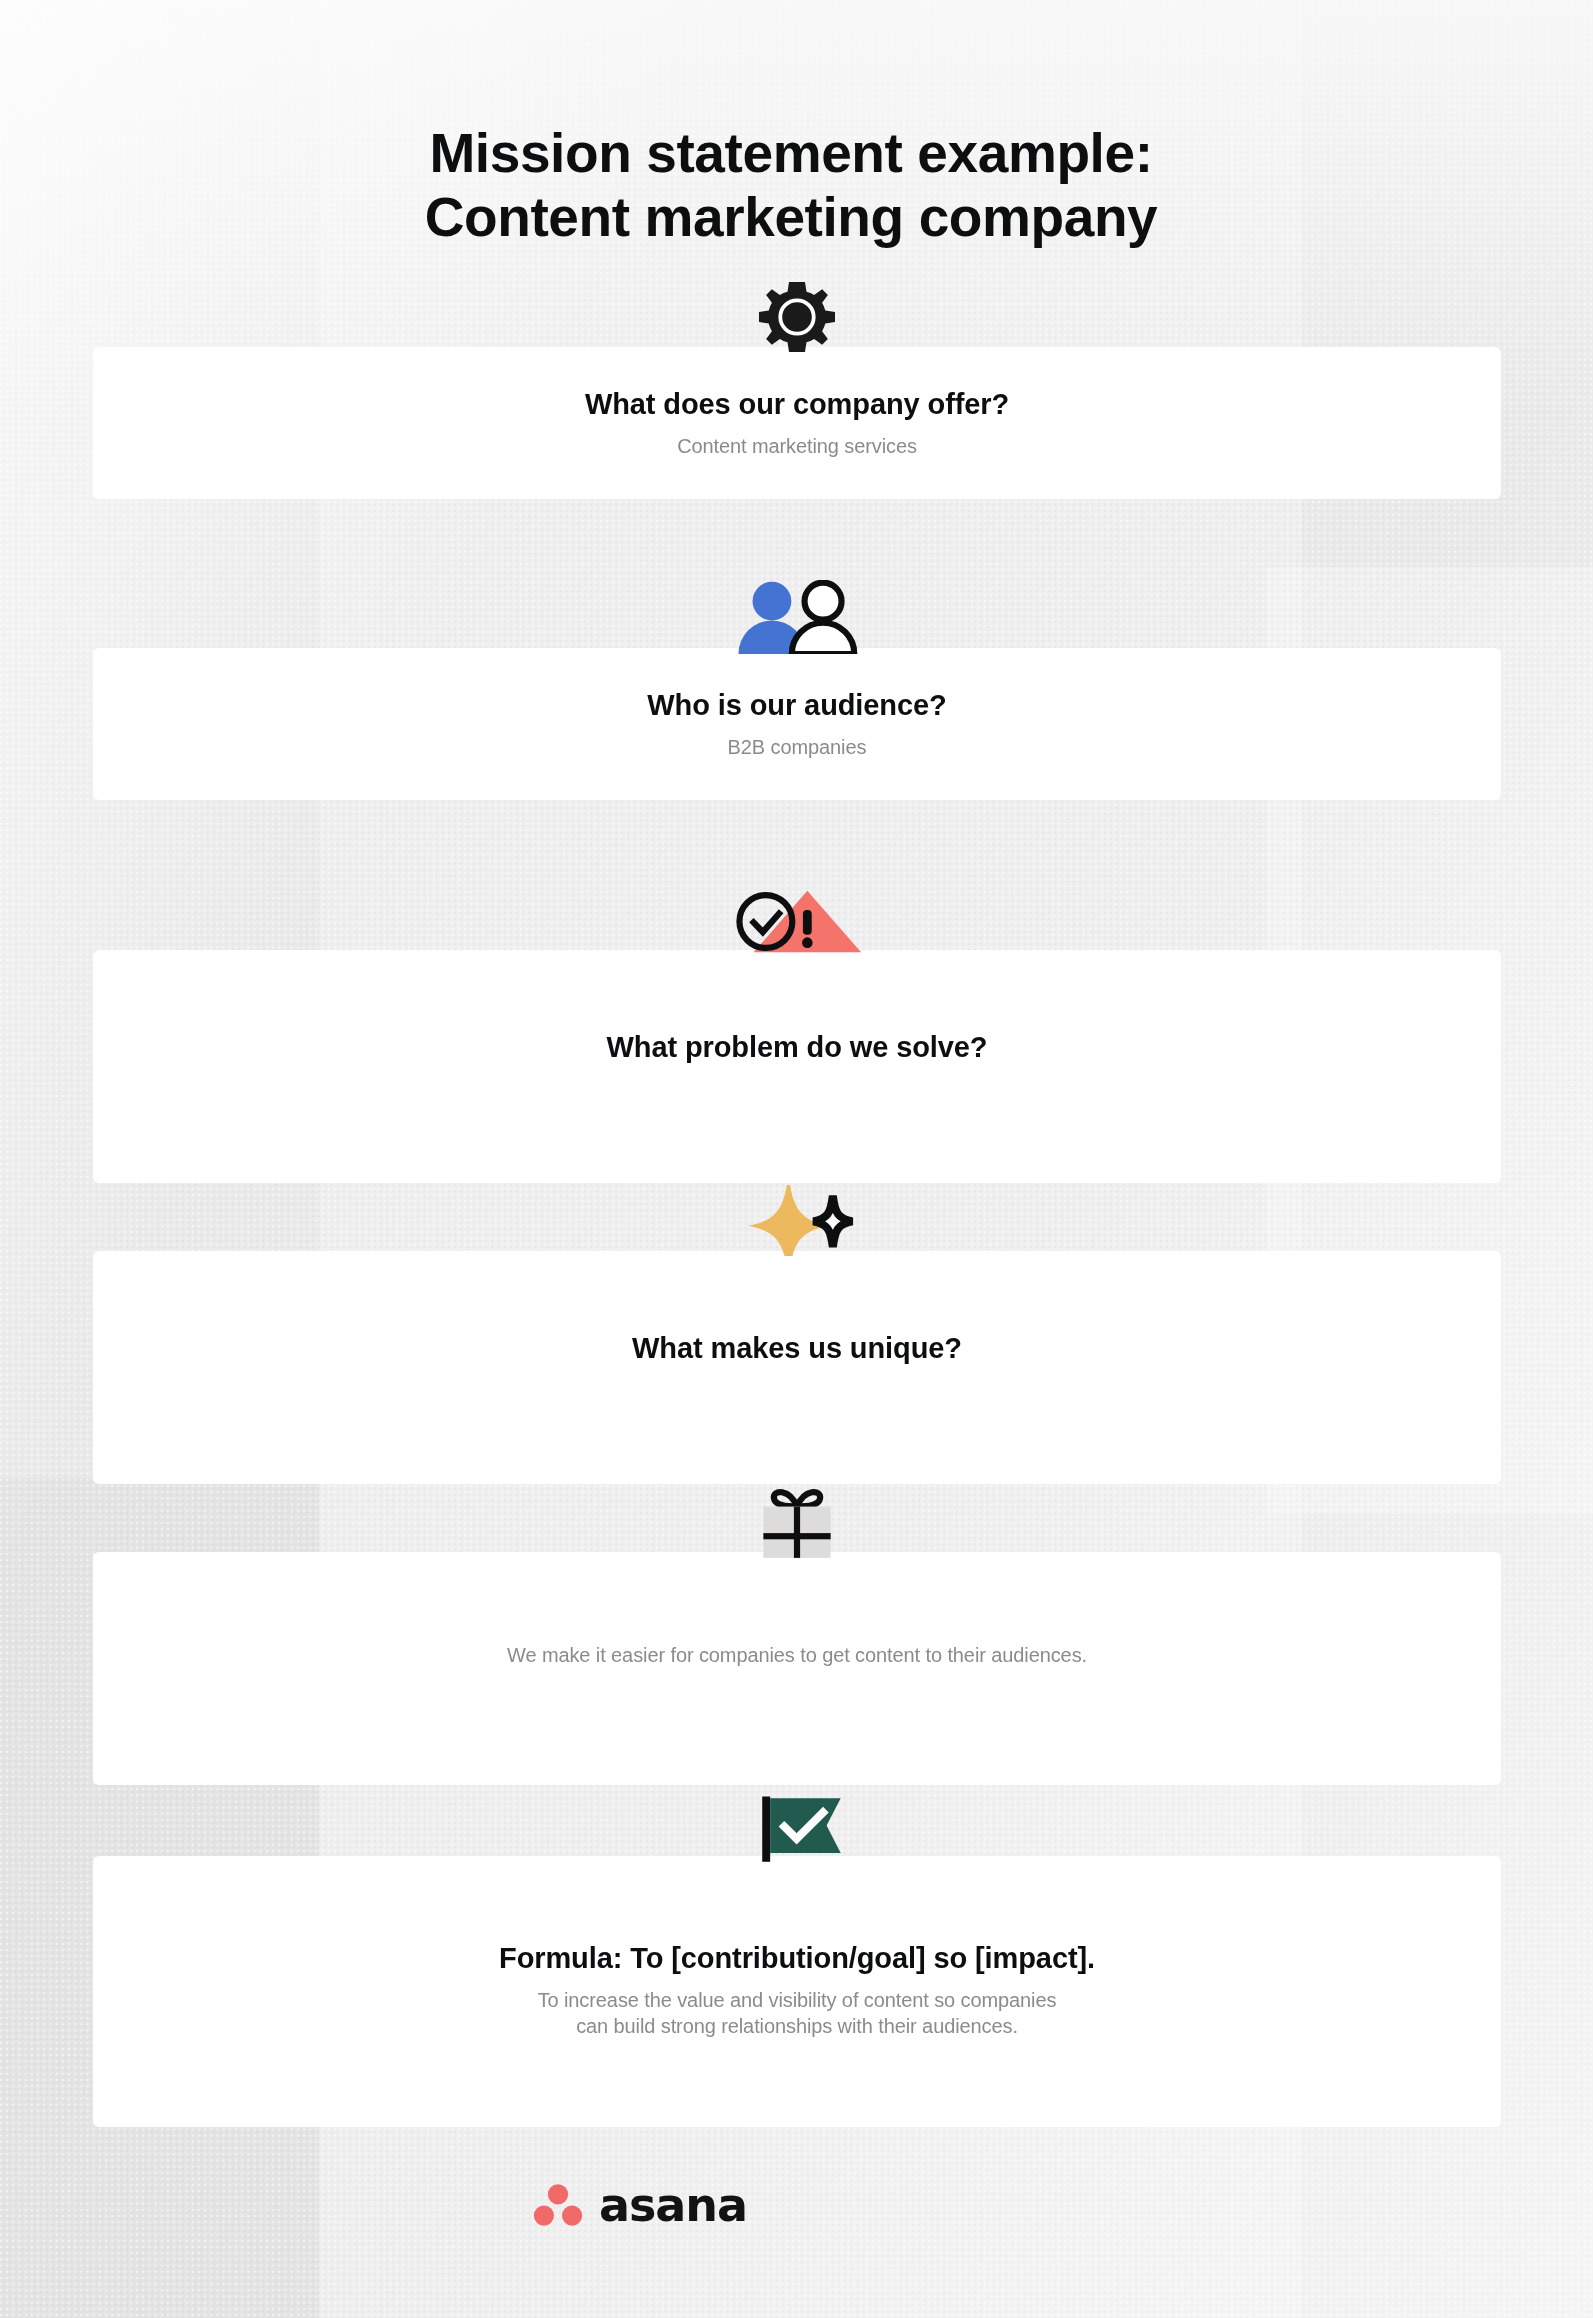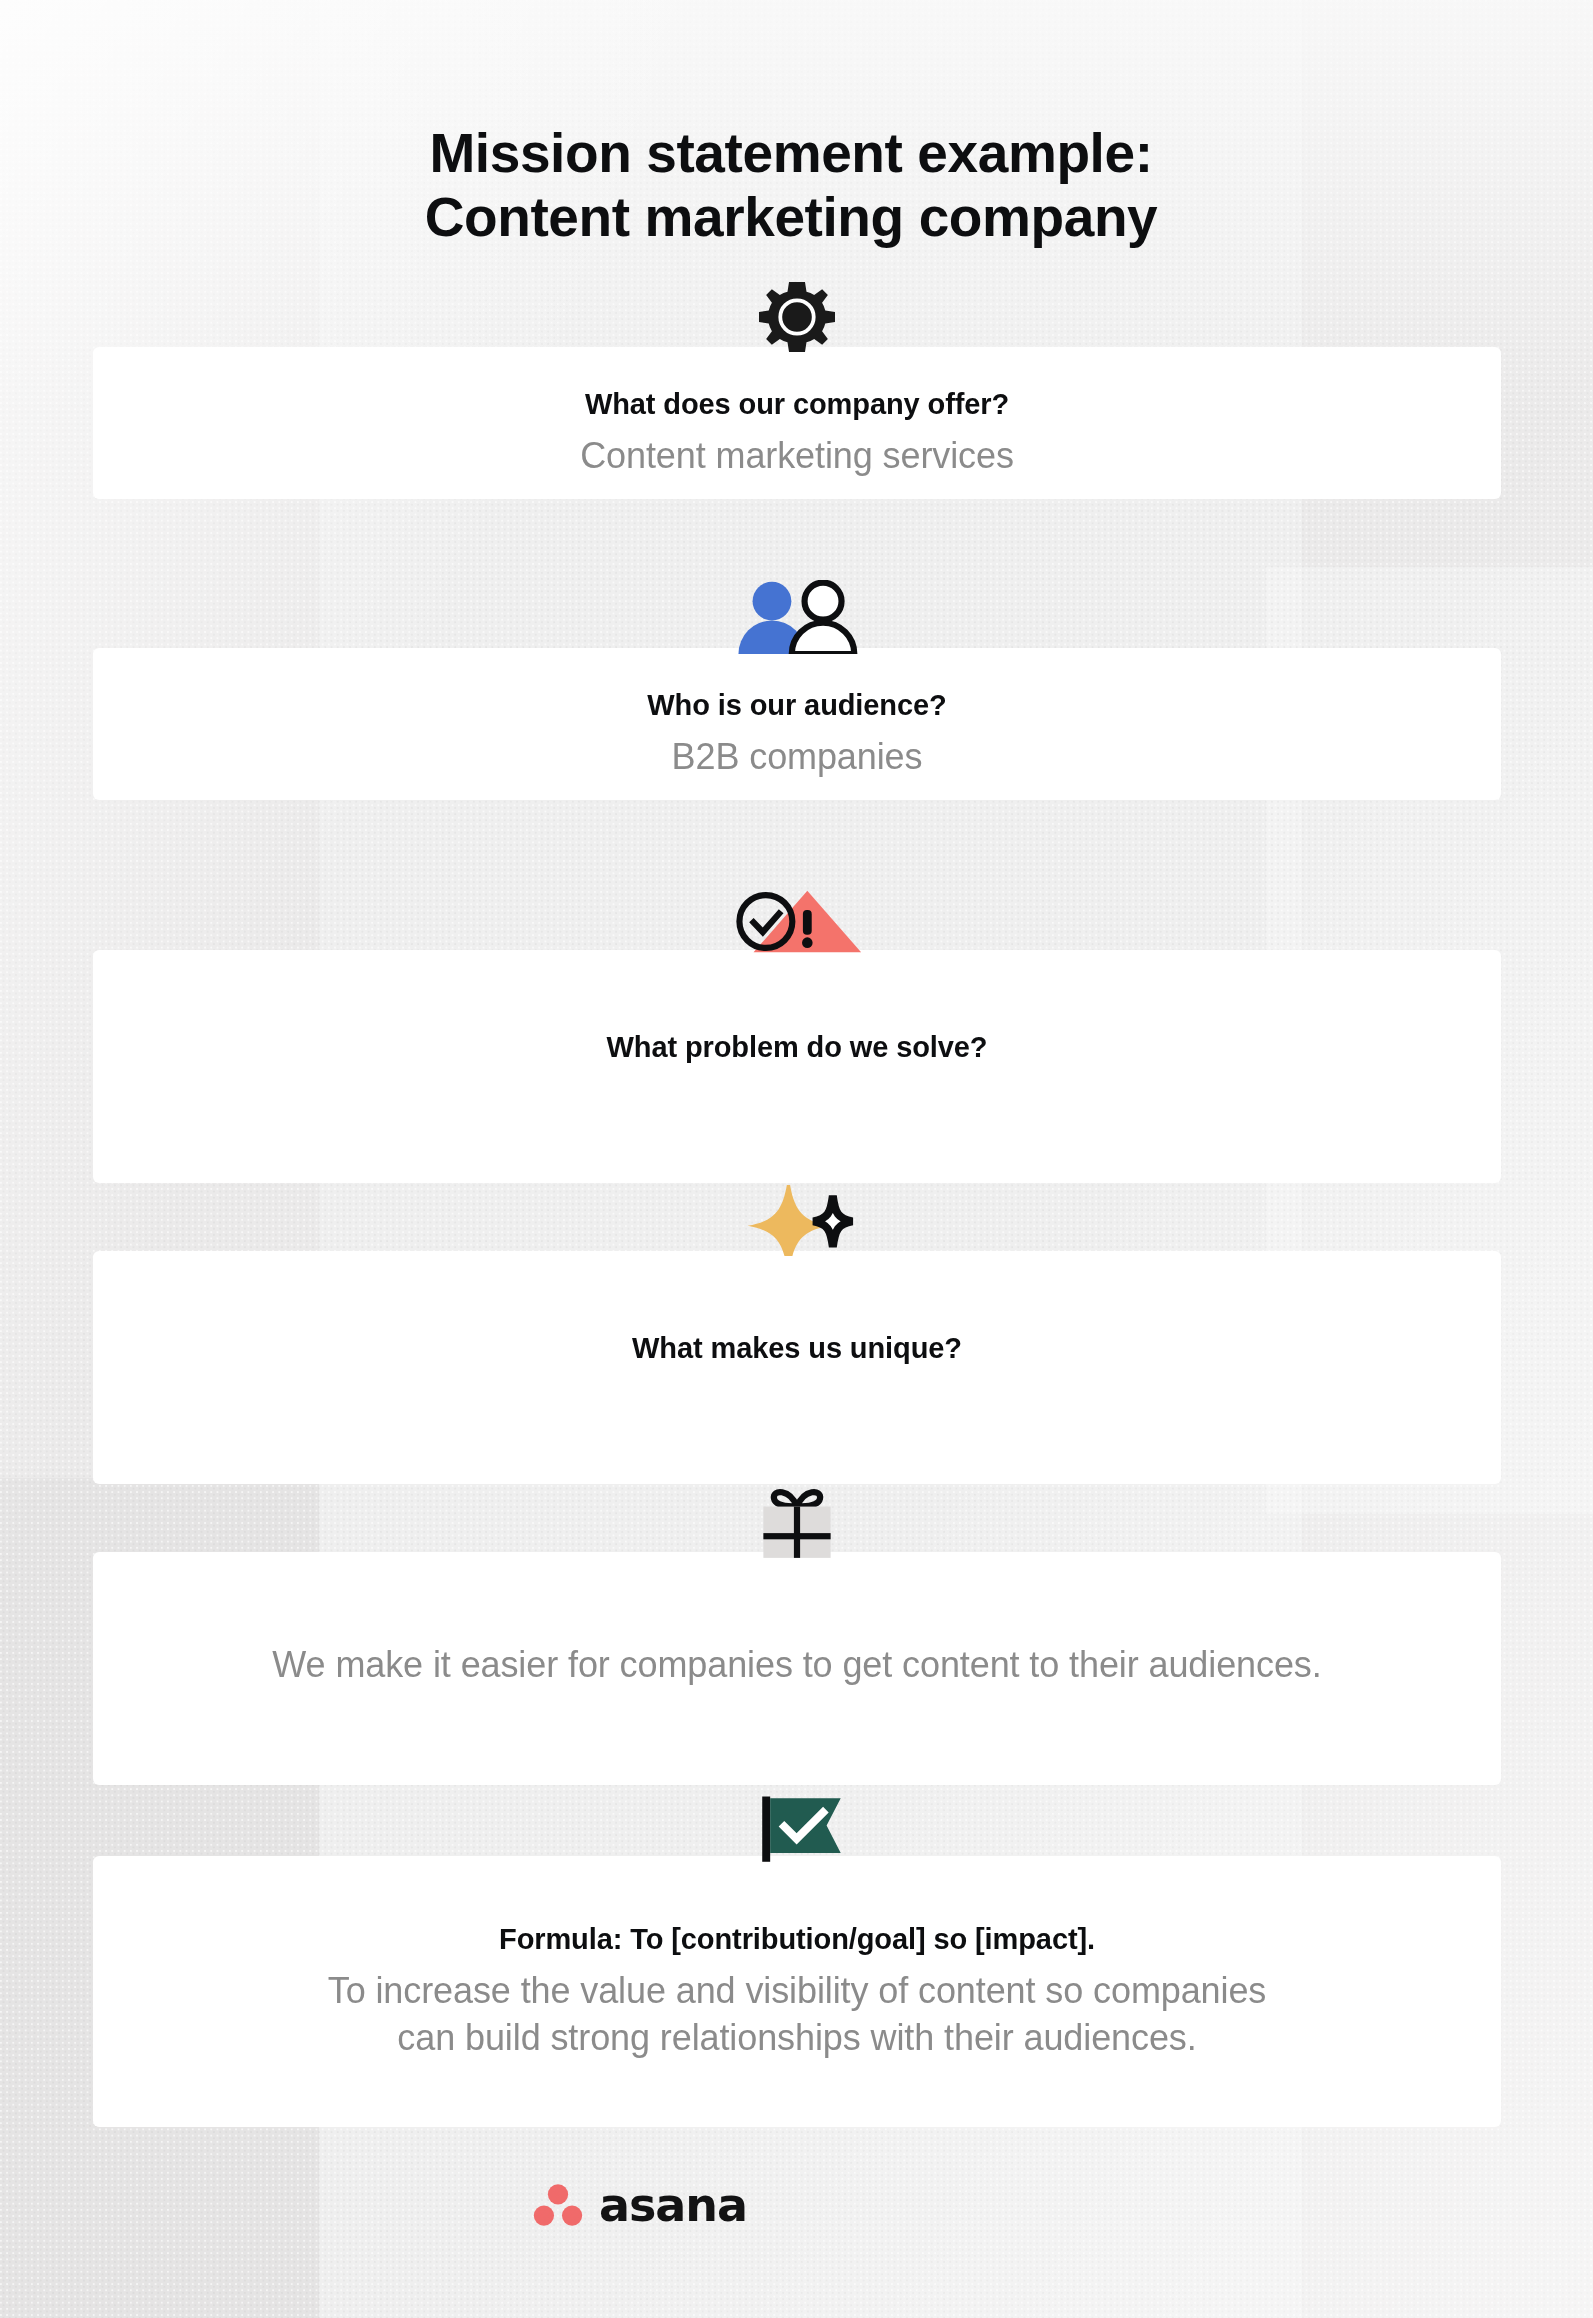--- a/index.html
+++ b/index.html
@@ -55,21 +55,21 @@
     background:#ffffff;border-radius:6.2px;
   }
   .card-body{
     position:absolute;left:0;width:1408px;text-align:center;
   }
   .q{
     color:#0d0e10;font-weight:700;font-size:29px;letter-spacing:-0.1px;
     line-height:1.25;margin:0;
   }
   .a{
-    color:#8b8b8b;font-weight:400;font-size:36px;letter-spacing:-0.1px;
+    color:#8b8b8b;font-weight:400;font-size:20px;letter-spacing:-0.1px;
     line-height:1.3;margin:0;padding-top:10.6px;
   }
   .a .l2{display:block;}
 
   
   .icon{
     position:absolute;left:0;width:1408px;display:flex;
     justify-content:center;align-items:flex-end;
   }
 
@@ -176,21 +176,21 @@
 
   <div class="card-wrap" style="top:1856px;height:271px;">
     <div class="card" style="height:271px;"></div>
     <div class="icon" style="top:-58px;height:64px;">
       <svg width="97" height="71" viewBox="0 0 110 80">
         <rect x="15" y="6" width="9" height="74" fill="#0d0e10"></rect>
         <path fill="#215b50" d="M24 8 L104 8 L88 39 L104 70 L24 70 Z"></path>
         <path d="M40 40 L54 54 L84 24" fill="none" stroke="#ffffff" stroke-width="9" stroke-linecap="square" stroke-linejoin="miter"></path>
       </svg>
     </div>
-    <div class="card-body" style="top:65px;">
+    <div class="card-body" style="top:84px;">
       <p class="q">Formula: To [contribution/goal] so [impact].</p>
       <p class="a">
         <span>To increase the value and visibility of content so companies</span>
         <span class="l2">can build strong relationships with their audiences.</span>
       </p>
     </div>
   </div>
 
 </div>
 

